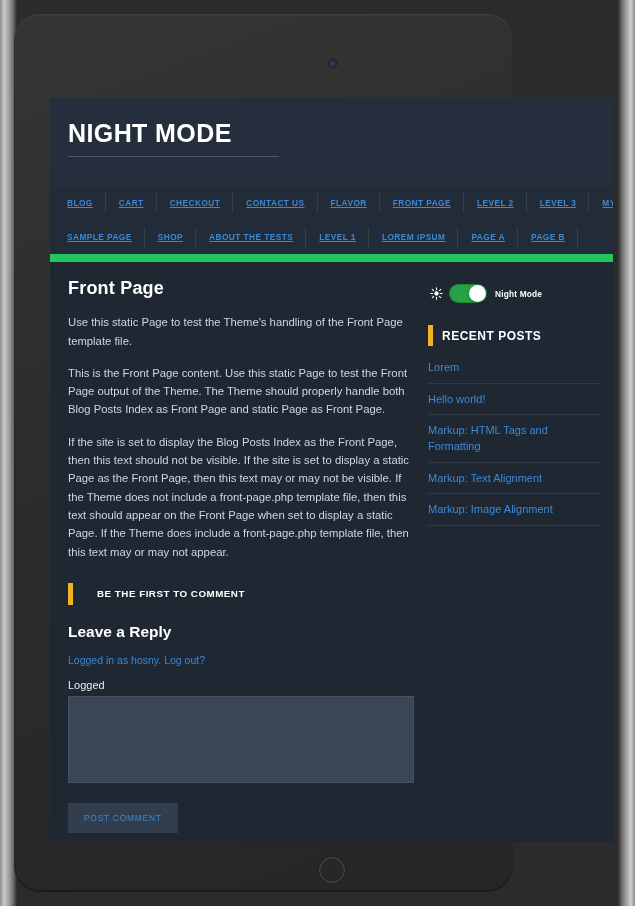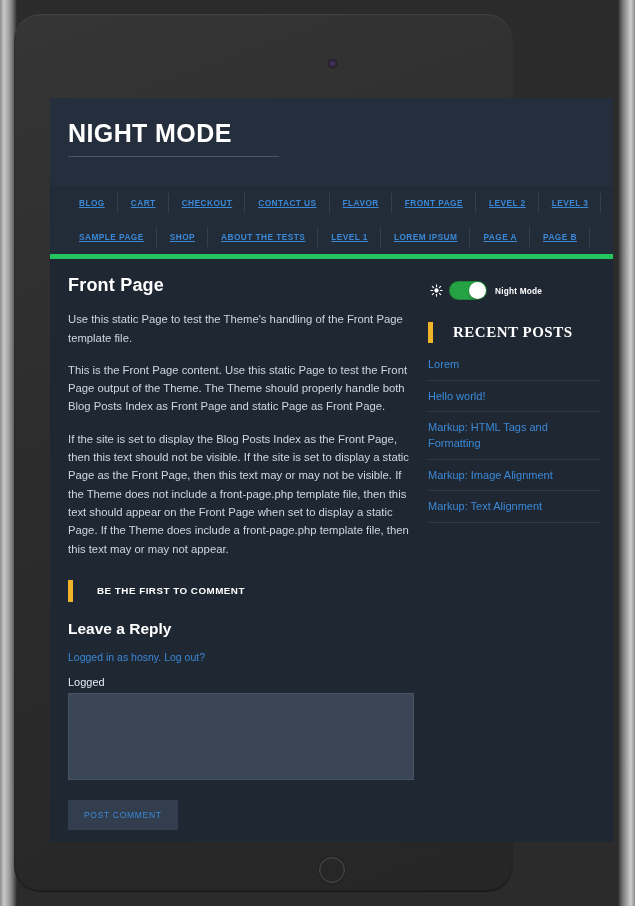--- a/index.html
+++ b/index.html
@@ -64,22 +64,22 @@
     margin: 10px 0 9px 0;
   }
   #site-tagline {
     font-size: 9.5px; font-weight: 700; letter-spacing: 0.3px;
     color: #ffffff; text-transform: uppercase;
   }
 
   
   #nav {
     background: #222b38;
-    border-bottom: 5px solid #22c55e;
-    padding-left: 16px;
+    border-bottom: 8px solid #22c55e;
+    padding-left: 4px;
   }
   .nav-row { display: flex; }
   .nav-item {
     position: relative;
     color: #3b89d6;
     font-size: 8.3px; font-weight: 700; letter-spacing: 0.45px;
     text-transform: uppercase;
     padding: 12px 13px;
     white-space: nowrap;
   }
@@ -166,22 +166,22 @@
     box-shadow: 0 1px 2px rgba(0,0,0,0.35);
   }
   #nm-label {
     margin-left: 8px; color: #ffffff;
     font-size: 8.3px; font-weight: 700; letter-spacing: 0.2px;
   }
 
   #widget-title-row { display: flex; align-items: center; margin-bottom: 14px; }
   #widget-title-row .bar { width: 5px; height: 21px; background: #f0b429; }
   #widget-title-row .wtext {
-    color: #ffffff; font-size: 15px; font-weight: 700;
-    letter-spacing: 0.5px; text-transform: uppercase; margin-left: 20px; font-family: Liberation Serif, serif;
+    color: #ffffff; font-size: 12px; font-weight: 700;
+    letter-spacing: 0.5px; text-transform: uppercase; margin-left: 9px;
   }
 
   .post-item {
     border-bottom: 1px dotted rgba(255,255,255,0.17);
     padding: 0 0 7px 0; margin-bottom: 8px;
   }
   .post-item:last-child { margin-bottom: 0; }
   .post-item a {
     color: #3b89d6; font-size: 11px; text-decoration: none; line-height: 1.42;
     display: block;
@@ -283,24 +283,24 @@
               <div class="post-item">
                 <a href="#">Lorem</a>
               </div>
               <div class="post-item">
                 <a href="#">Hello world!</a>
               </div>
               <div class="post-item">
                 <a href="#">Markup: HTML Tags and Formatting</a>
               </div>
               <div class="post-item">
+                <a href="#">Markup: Text Alignment</a>
+              </div>
+              <div class="post-item">
                 <a href="#">Markup: Image Alignment</a>
-              </div>
-              <div class="post-item">
-                <a href="#">Markup: Text Alignment</a>
               </div>
             </div>
         </div>
       </div>
 
     </div>
   </div>
 </div>
 
 </body></html>

